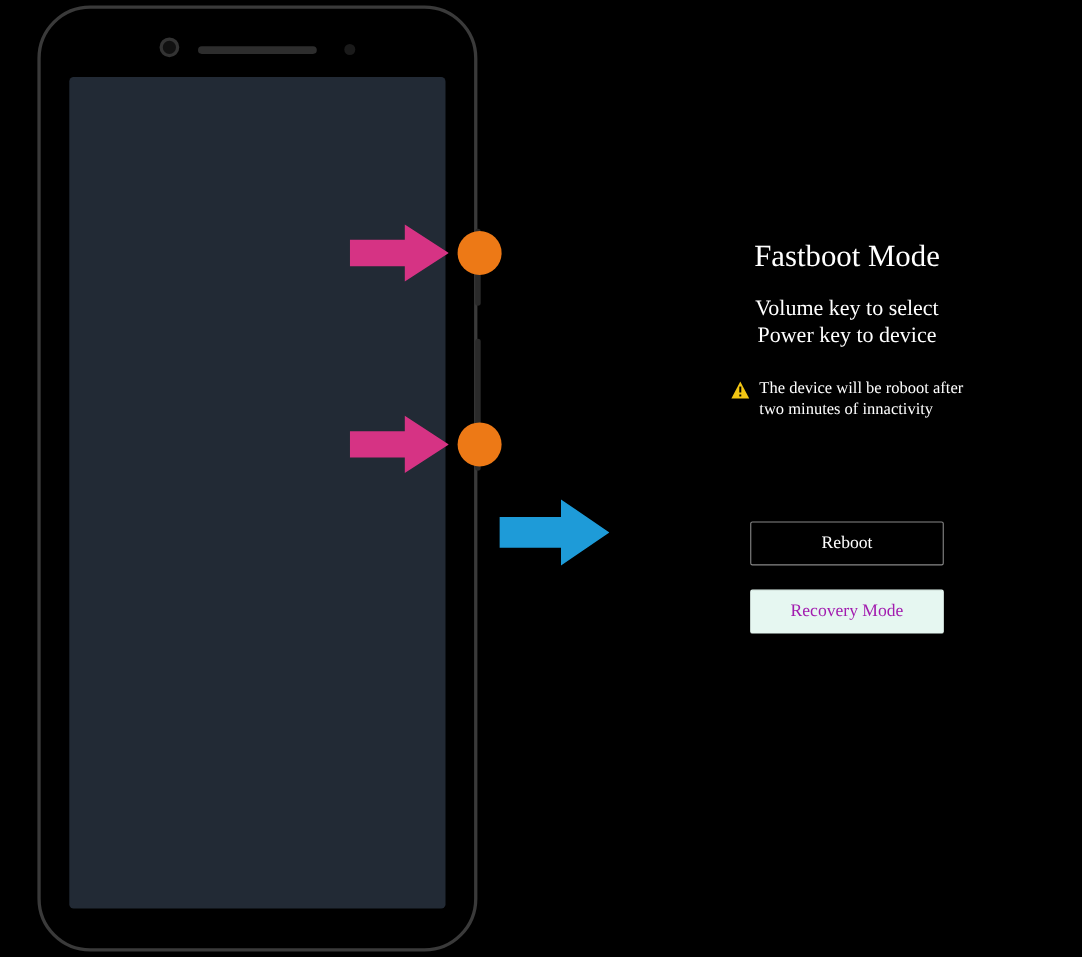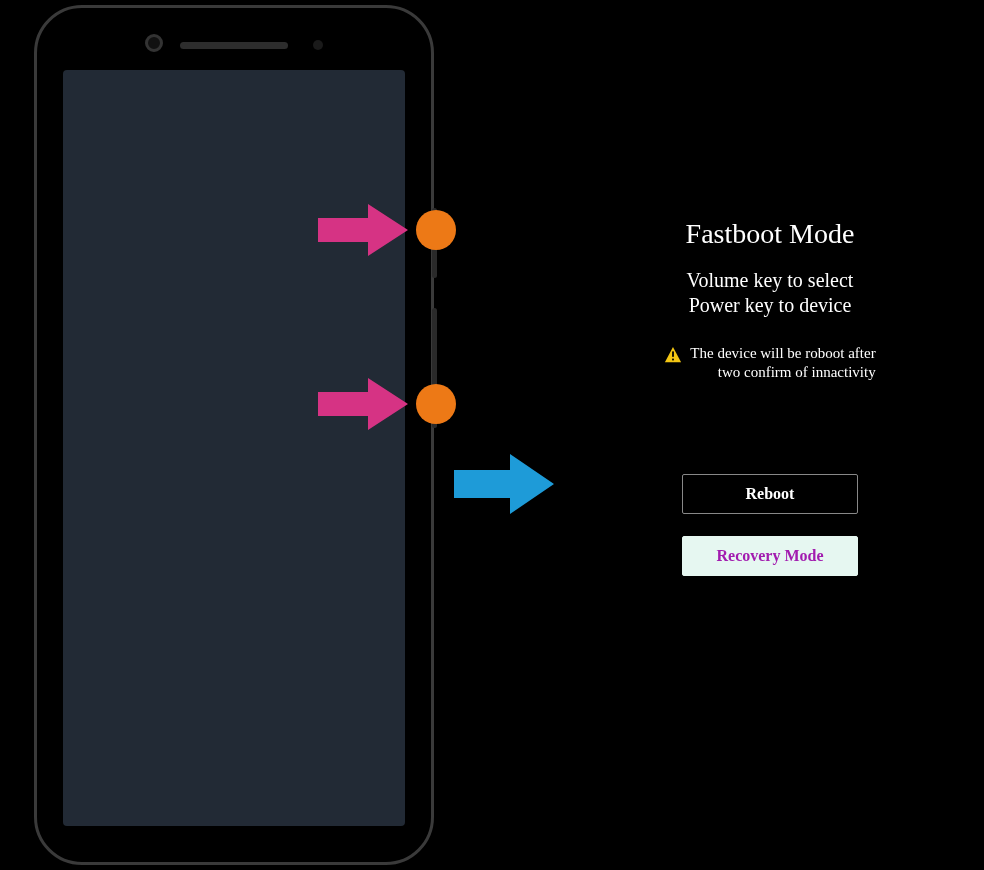--- a/index.html
+++ b/index.html
@@ -133,33 +133,32 @@
       justify-content: center;
       gap: 8px;
     }
     .warning .tri {
       width: 18px;
       height: 18px;
       flex: 0 0 18px;
       margin-top: 2px;
     }
     .warning-text {
-      text-align: right;
+      text-align: left;
       font-size: 15px;
       line-height: 1.25;
     }
     .btn-group {
       position: absolute;
       top: 474px;
       width: 100%;
       display: flex;
       flex-direction: column;
       align-items: center;
       gap: 22px;
-      font-weight: bold;
     }
     .btn {
       width: 176px;
       height: 40px;
       display: flex;
       align-items: center;
       justify-content: center;
       font-size: 16px;
       border-radius: 2px;
       font-family: "Times New Roman", serif;
@@ -220,21 +219,21 @@
   <div class="warning">
     <div class="tri">
       <svg viewBox="0 0 20 20">
         <polygon points="10,1 19,18 1,18" fill="#f3c613"></polygon>
         <rect x="9" y="6" width="2" height="6" fill="#000"></rect>
         <rect x="9" y="14" width="2" height="2" fill="#000"></rect>
       </svg>
     </div>
     <div class="warning-text">
       <span>The device will be roboot after</span><br>
-      <span>two confirm of innactivity</span>
+      <span>two minutes of innactivity</span>
     </div>
   </div>
 
   <div class="btn-group">
     <div class="btn btn-outline">Reboot</div>
     <div class="btn btn-selected">Recovery Mode</div>
   </div>
 </div>
 
 </body></html>

